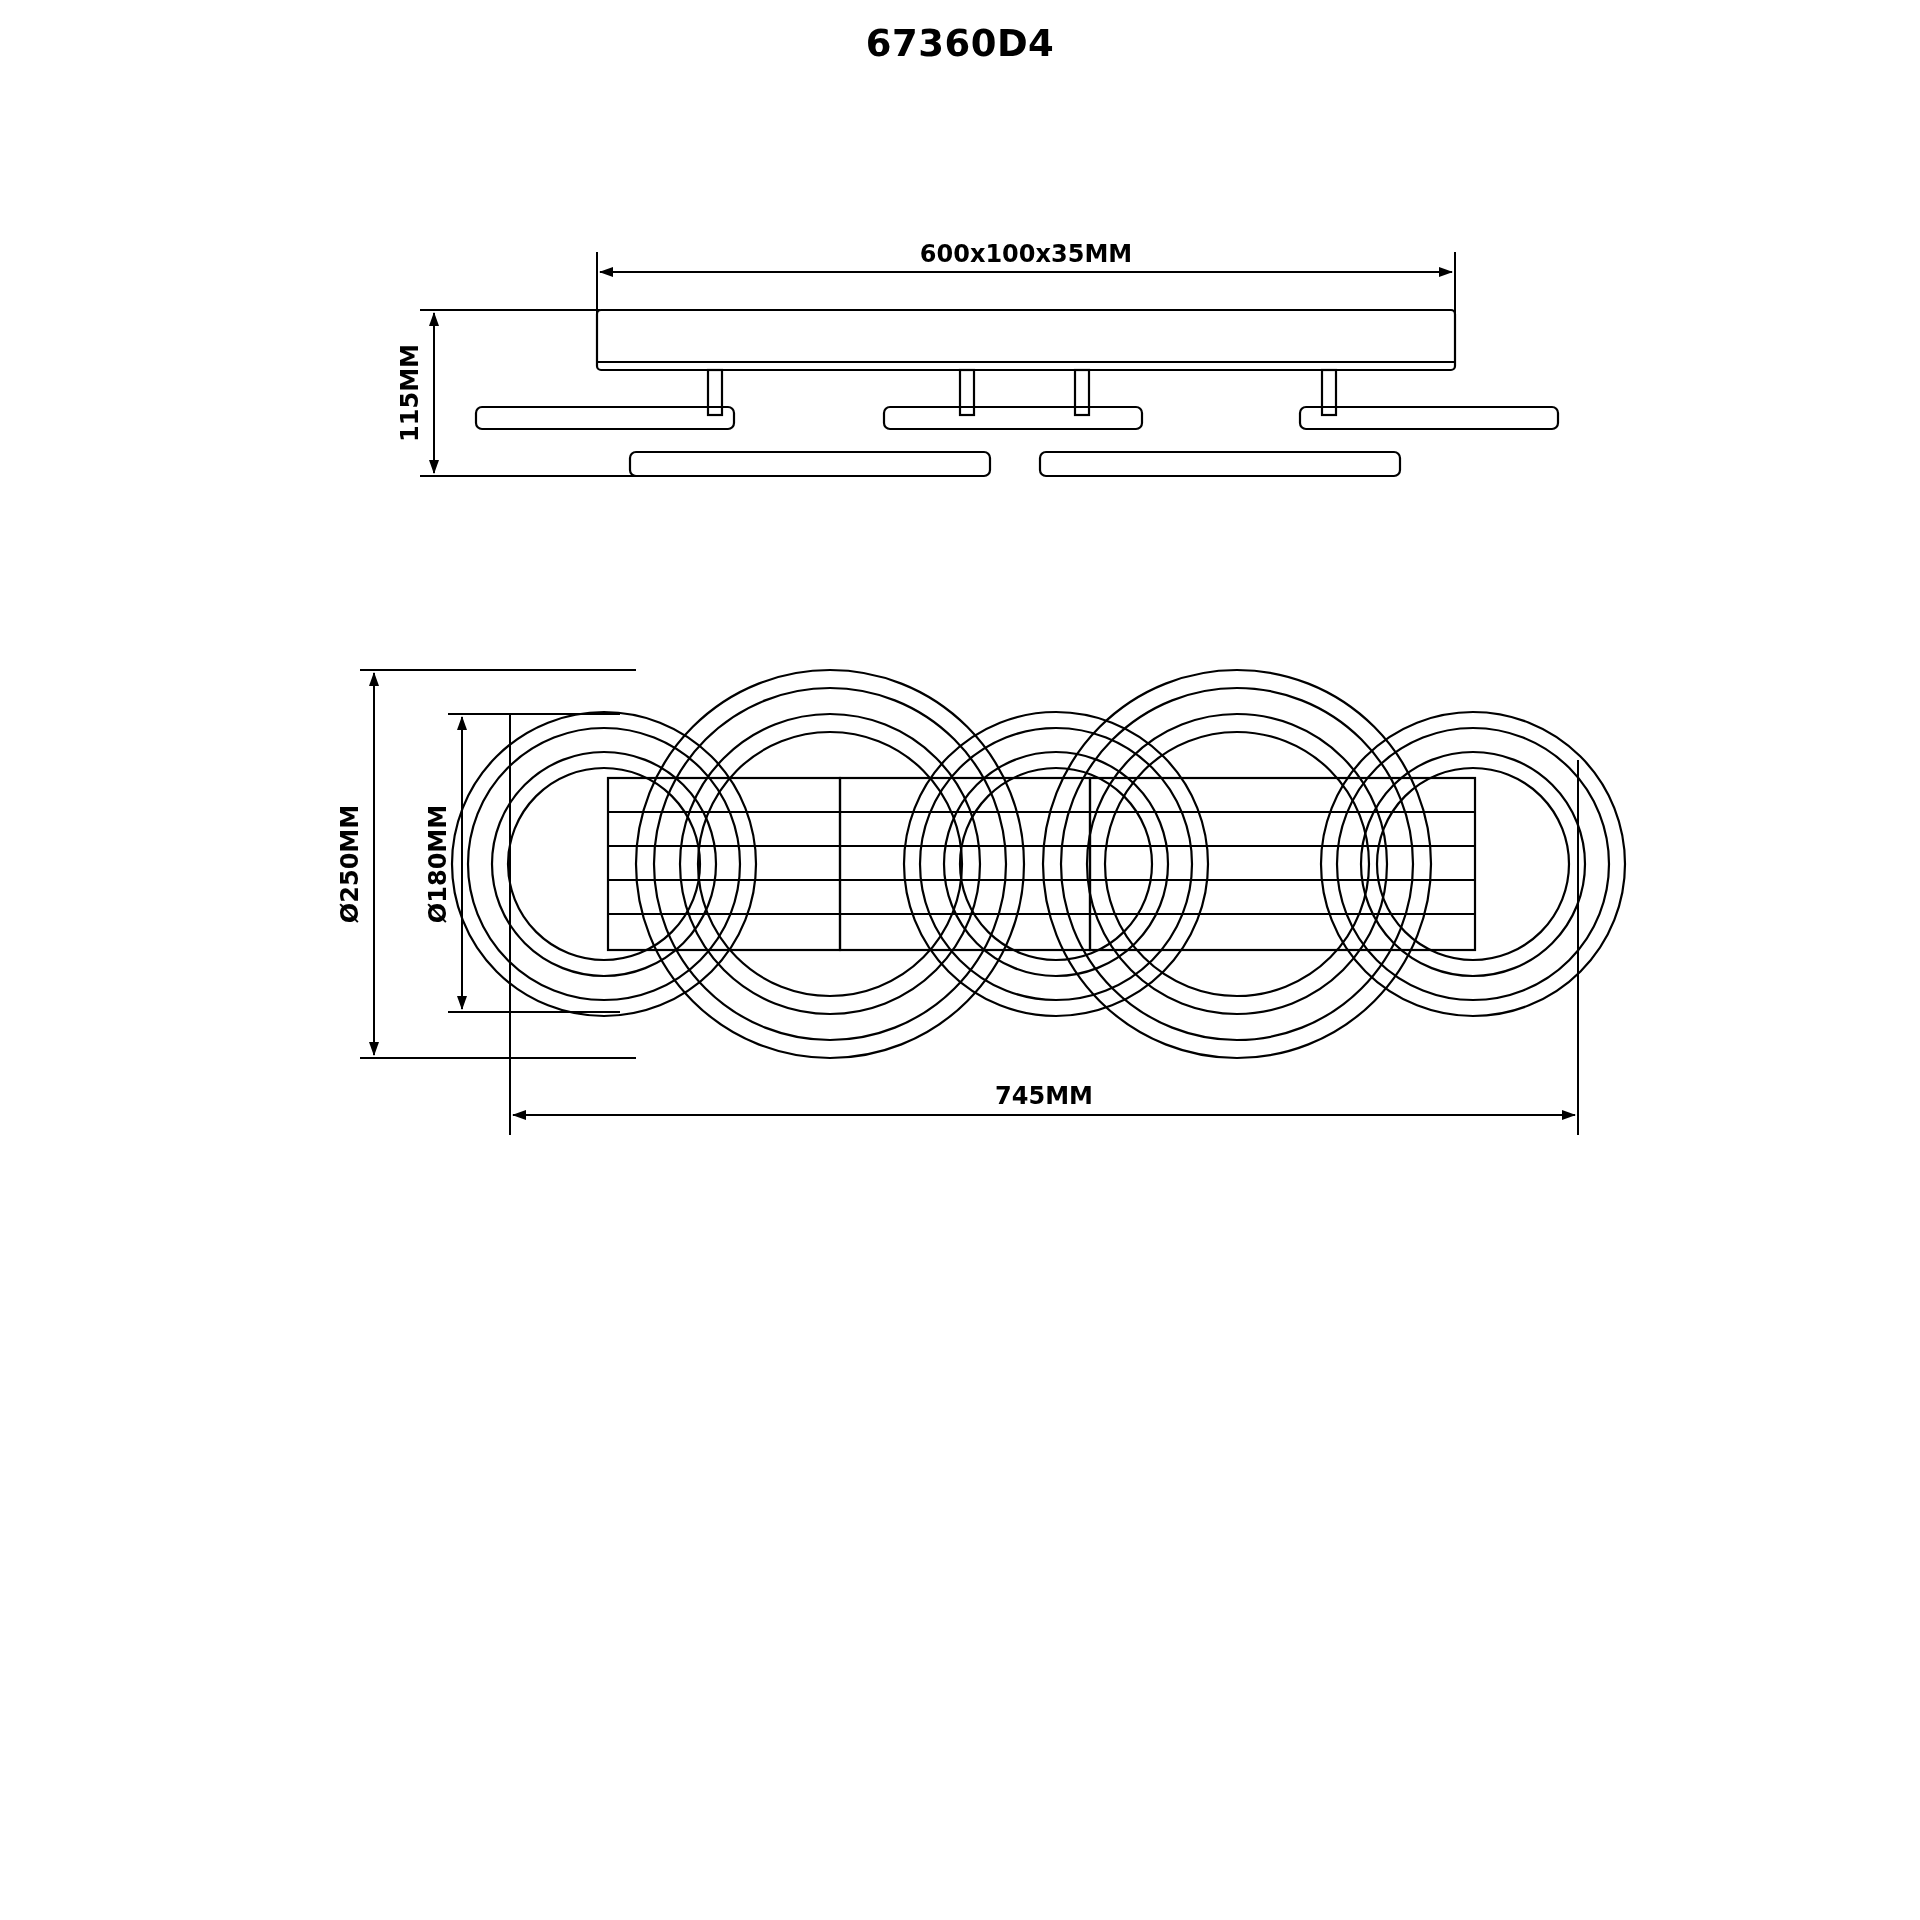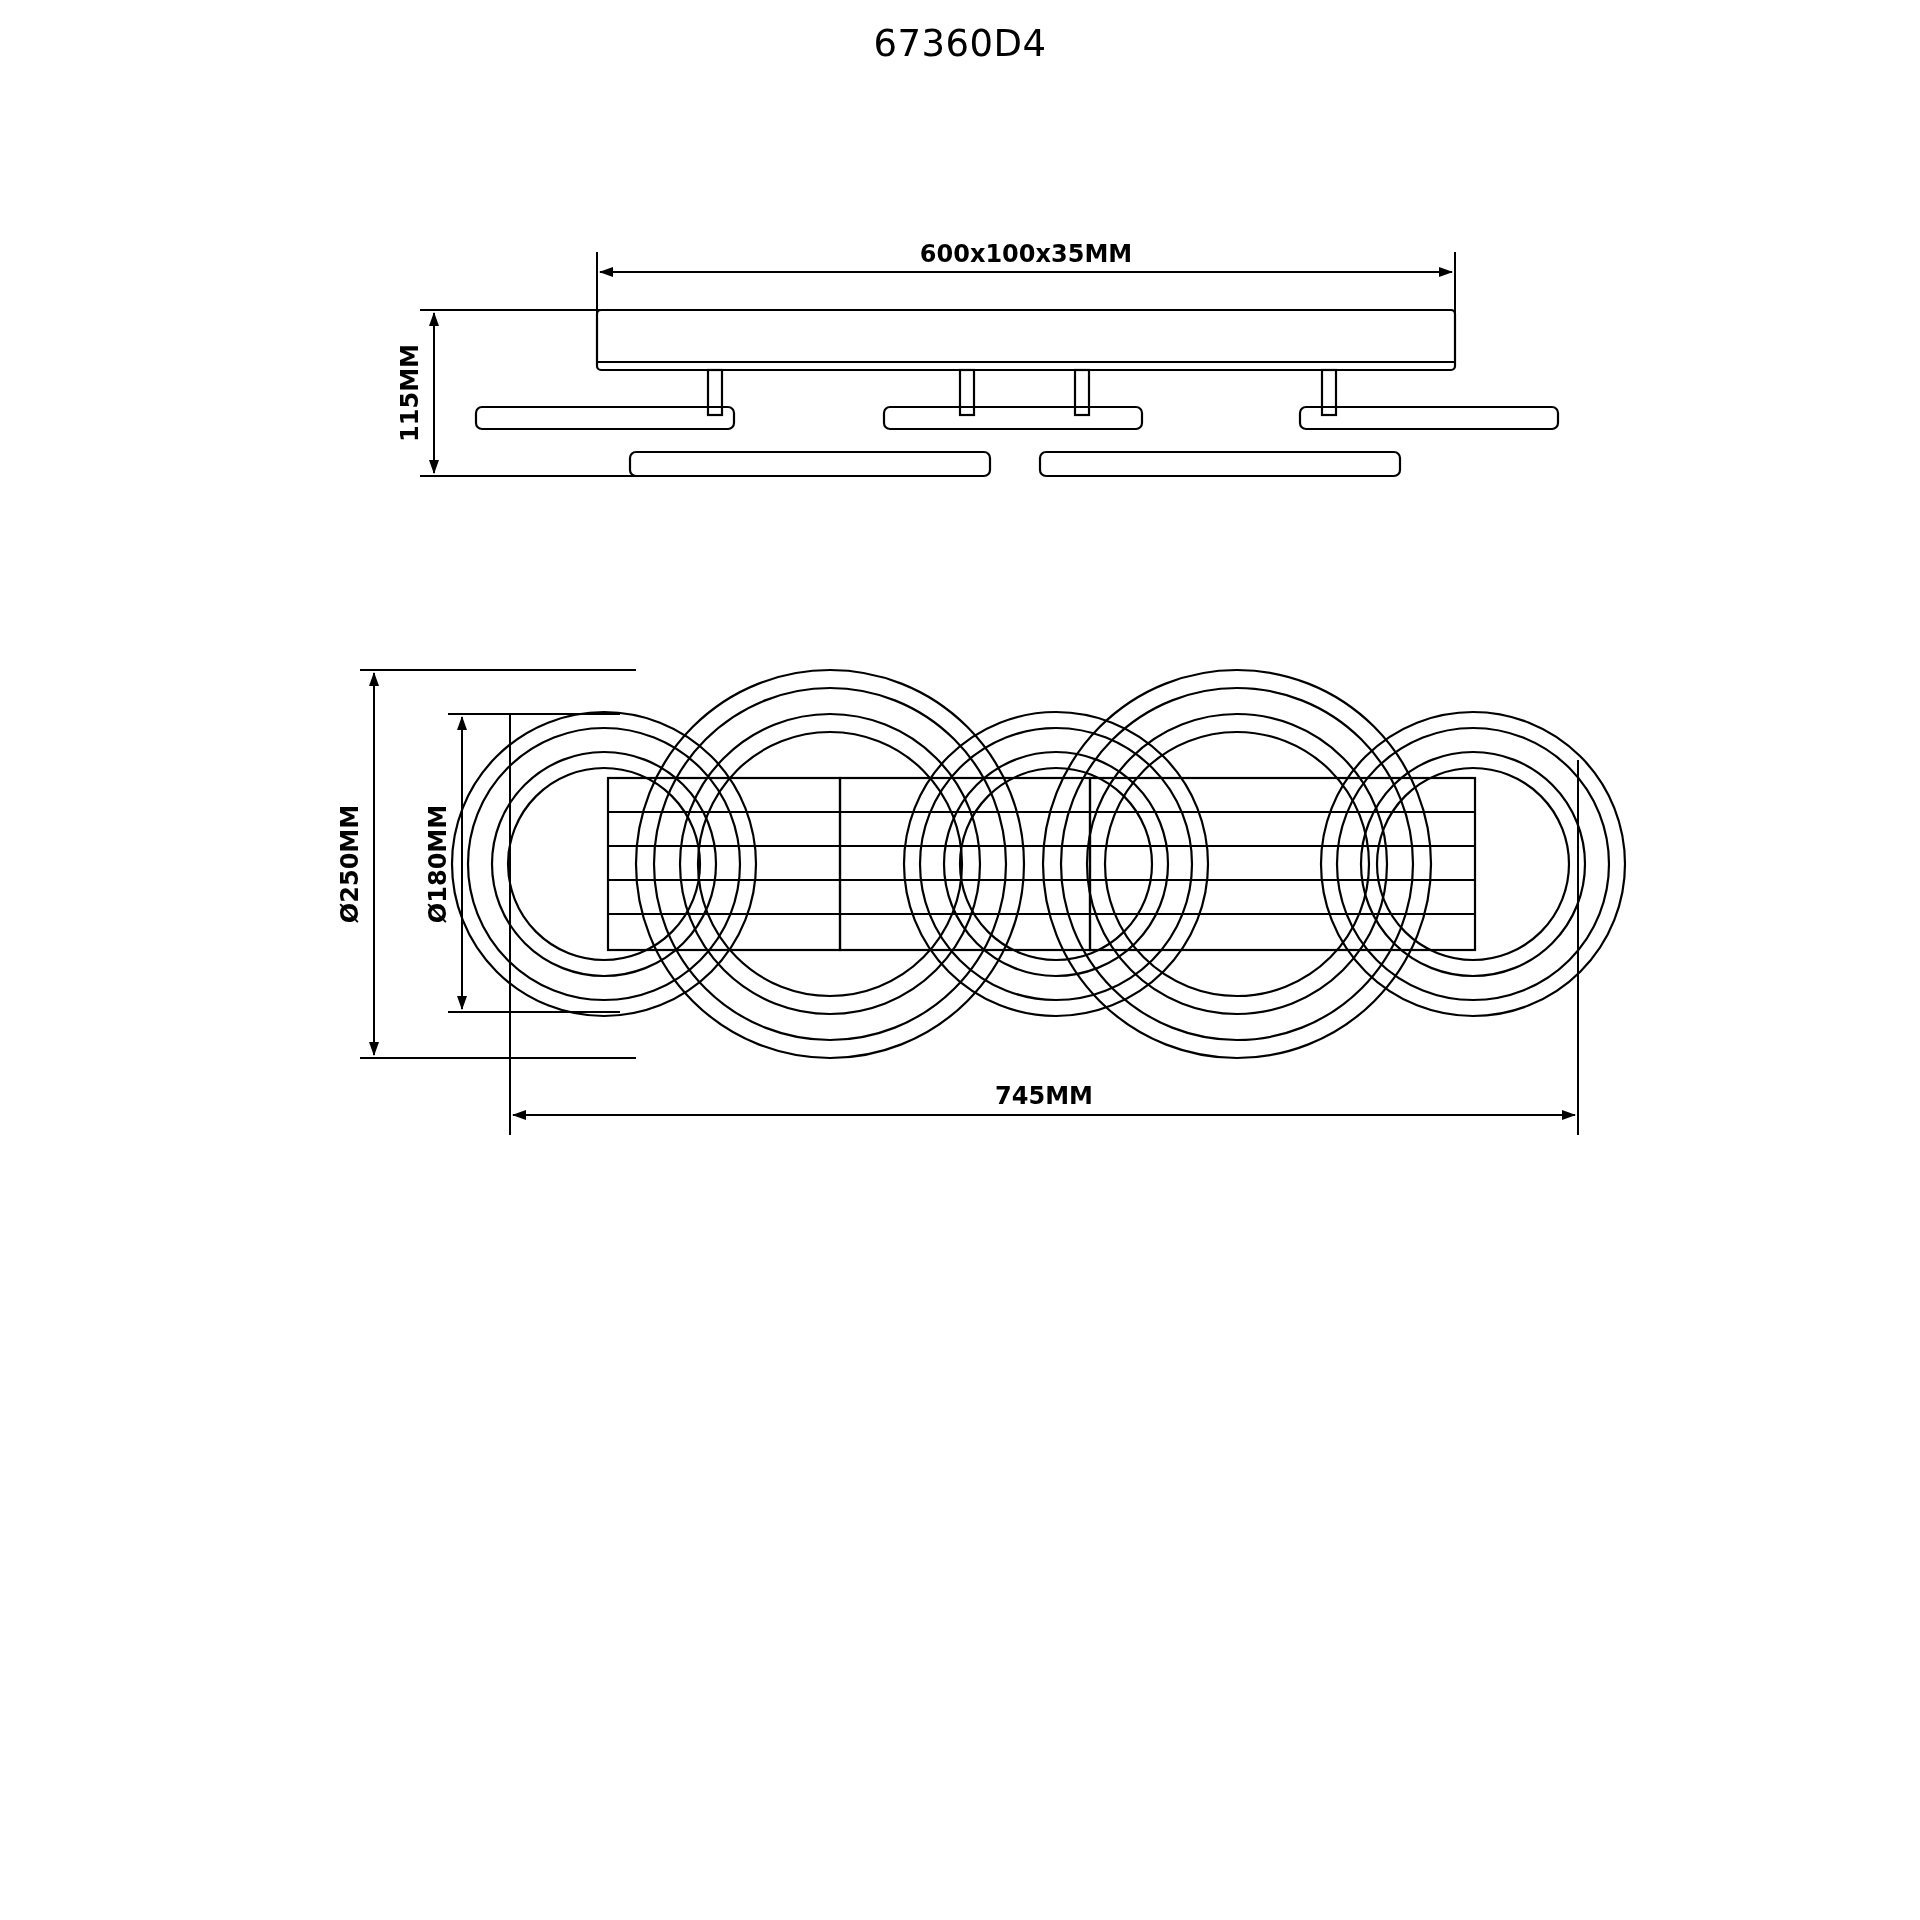--- a/index.html
+++ b/index.html
@@ -21,21 +21,21 @@
     width: 1920px;
     height: 1920px;
   }
   .title {
     position: absolute;
     left: 0;
     top: 22px;
     width: 1920px;
     text-align: center;
     font-size: 37px;
-    font-weight: normal;
+    font-weight: bold;
     letter-spacing: 0.5px;
   }
   svg { display: block; }
   .dimtext {
     font-family: "DejaVu Sans", "Liberation Sans", sans-serif;
     font-size: 24px;
     font-weight: bold;
     fill: #000000;
   }
 </style>

